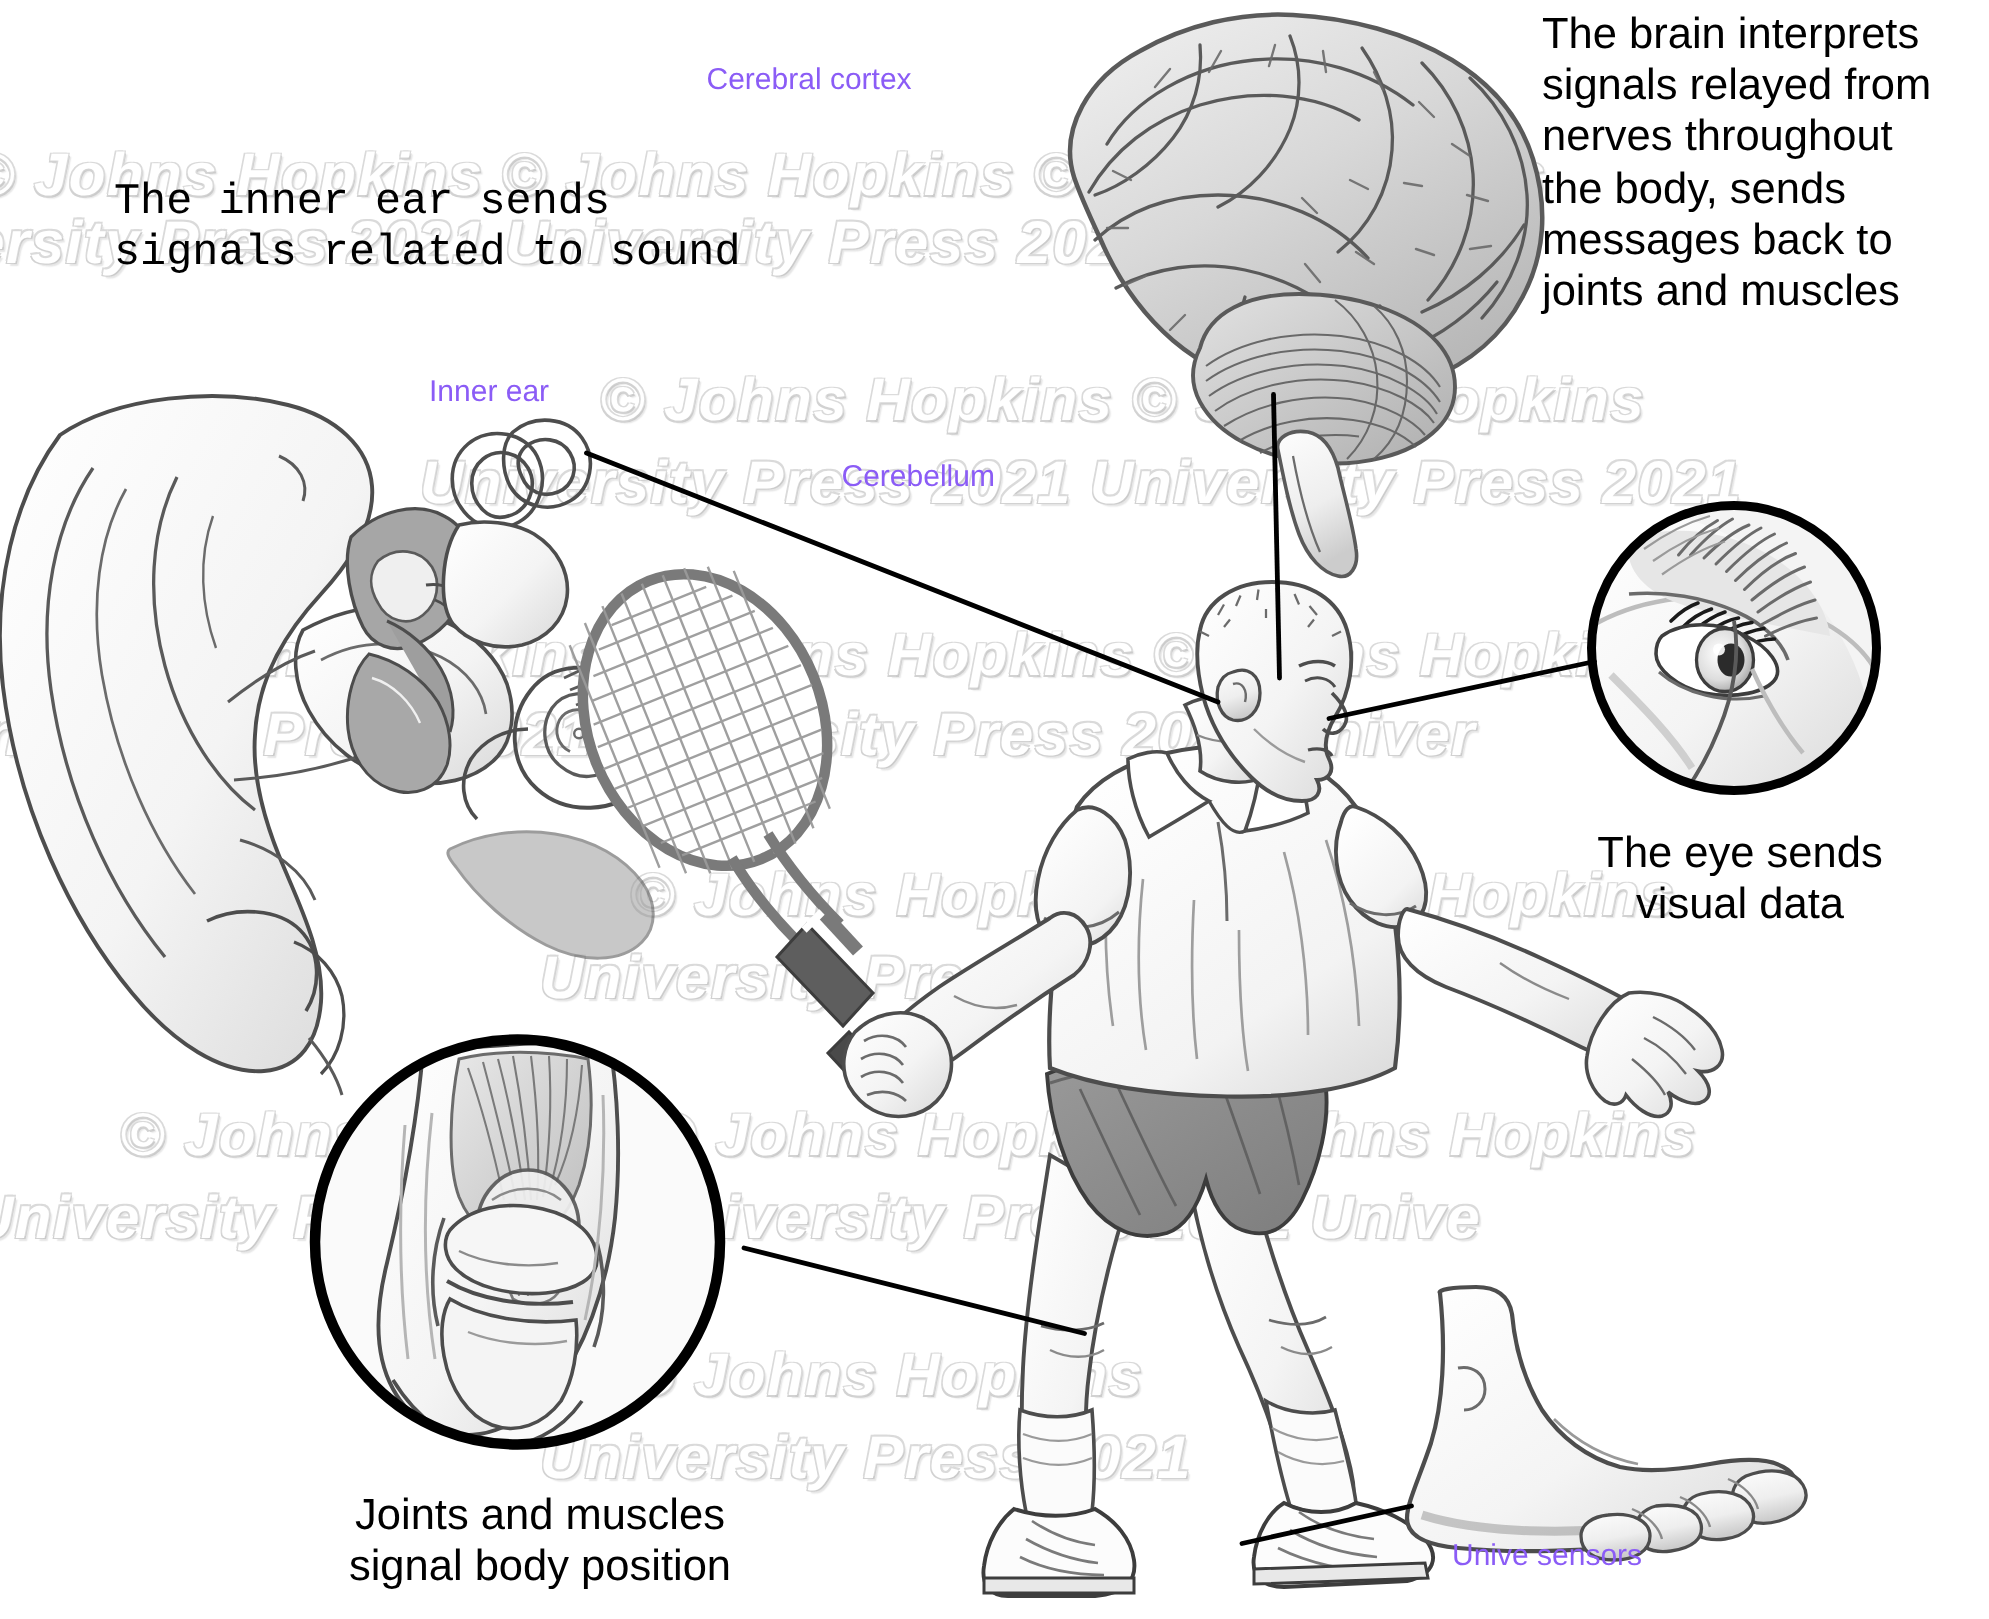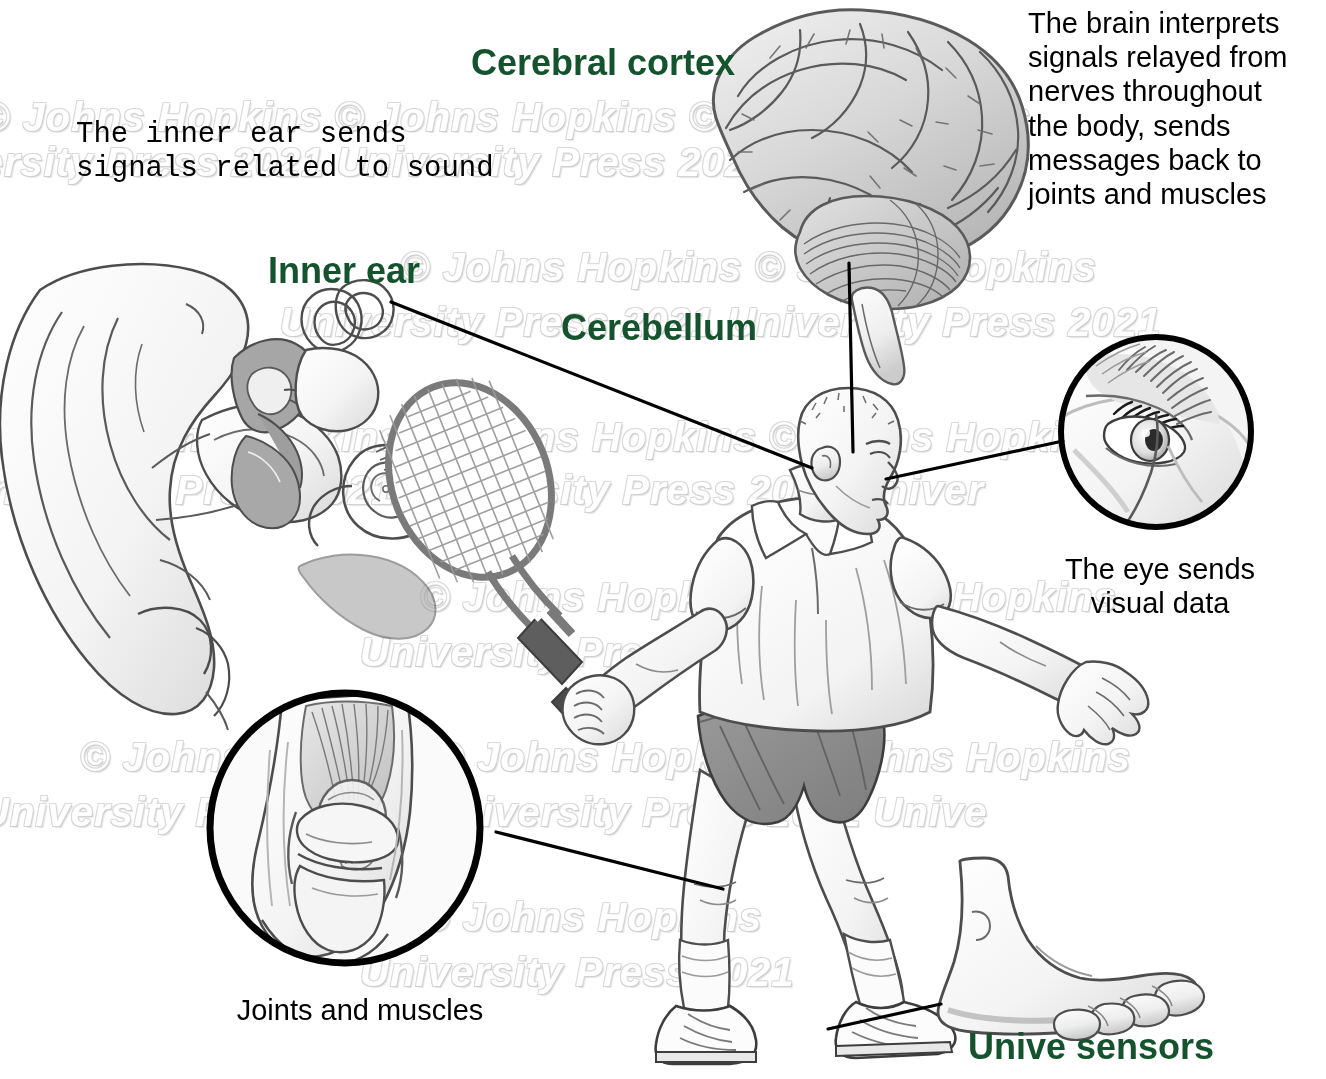--- a/index.html
+++ b/index.html
@@ -10,22 +10,22 @@
   #watermark{position:absolute;left:0;top:0;width:1326px;height:1079px;pointer-events:none;z-index:5;}
   .wm-row{position:absolute;white-space:nowrap;font-style:italic;font-weight:bold;
           font-family:"Liberation Sans",sans-serif;font-size:40px;letter-spacing:1px;
           color:#ffffff;
           text-shadow: -1px -1px 0 #d9d9d9, 1px -1px 0 #d9d9d9, -1px 1px 0 #d0d0d0, 1px 1px 0 #c9c9c9, 2px 2px 1px #e4e4e4;
           opacity:.95;}
 
   
   .callout{position:absolute;z-index:20;color:#000;font-family:"Liberation Sans",sans-serif;
            font-size:29px;line-height:1.18;font-weight:400;}
-  .label{position:absolute;z-index:20;color:#14532d;font-family:"Liberation Sans",sans-serif;
-         font-size:36px;line-height:1.15;font-weight:700;white-space:nowrap;}
+  .label{position:absolute;z-index:20;color:#8b5cf6;font-family:"Liberation Sans",sans-serif;
+         font-size:20px;line-height:1.15;font-weight:400;white-space:nowrap;}
   .center{text-align:center;}
 
   
   #art{position:absolute;left:0;top:0;width:1326px;height:1079px;z-index:10;}
   #lines{position:absolute;left:0;top:0;width:1326px;height:1079px;z-index:15;pointer-events:none;}
 </style>
 </head>
 <body>
 
 <div id="stage">
@@ -610,22 +610,23 @@
         <div>the body, sends</div>
         <div>messages back to</div>
         <div>joints and muscles</div>
       </div>
       <div class="callout center" style="left: 1040px; top: 552px; width: 240px;">
         <div>The eye sends</div>
         <div>visual data</div>
       </div>
       <div class="callout center" style="left: 200px; top: 993px; width: 320px;">
         <div>Joints and muscles</div>
+        <div>signal body position</div>
       </div>
     </div>
   <div id="labels-layer">
       <div class="label" style="left: 471px; top: 42px;">Cerebral cortex</div>
       <div class="label" style="left: 561px; top: 279px; margin-top: 28px;">Cerebellum</div>
-      <div class="label" style="left: 268px; top: 250px; text-align: center;">Inner ear</div>
+      <div class="label" style="left: 286px; top: 250px; text-align: center;">Inner ear</div>
       <div class="label" style="left: 968px; top: 1026px;">Unive sensors</div>
     </div>
 
 </div>
 
 </body></html>

